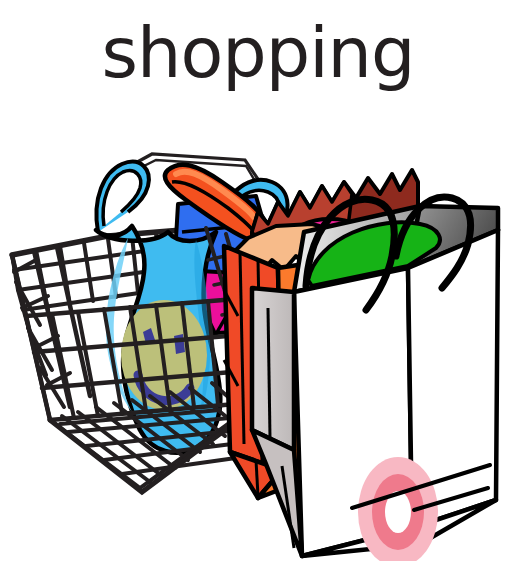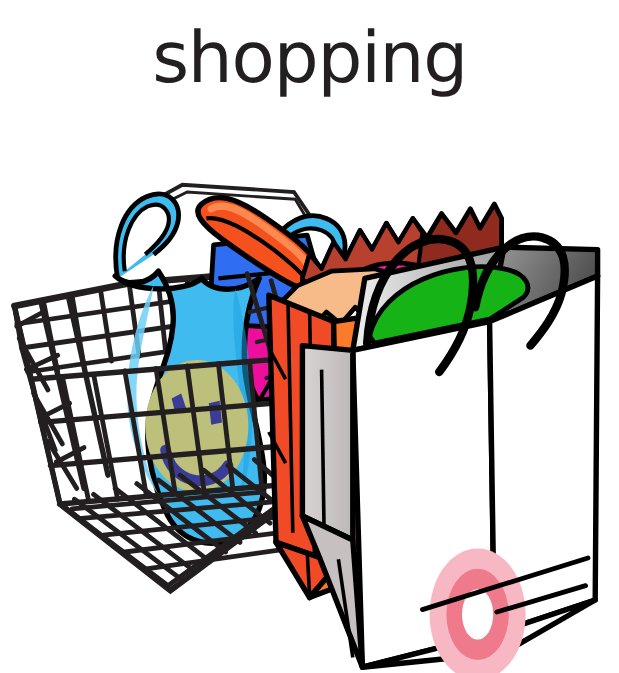--- a/index.html
+++ b/index.html
@@ -19,21 +19,21 @@
     height: 561px;
     background: #ffffff;
   }
   #title {
     position: absolute;
     left: 0;
     top: 18px;
     width: 516px;
     text-align: center;
     font-family: "DejaVu Sans", sans-serif;
-    font-size: 59px;
+    font-size: 70px;
     font-weight: 400;
     letter-spacing: -1px;
     color: #231f20;
     line-height: 1;
     user-select: none;
   }
   #artwork {
     position: absolute;
     left: 0;
     top: 120px;

